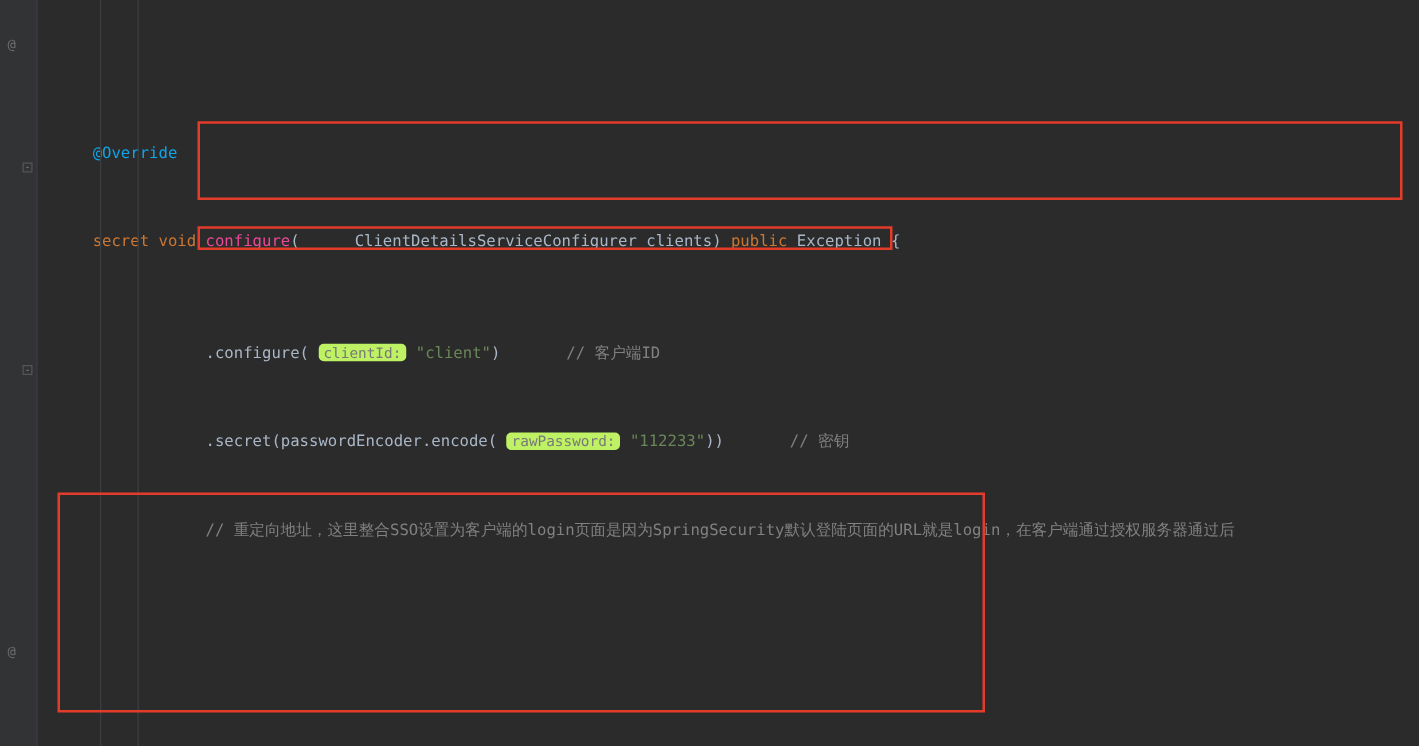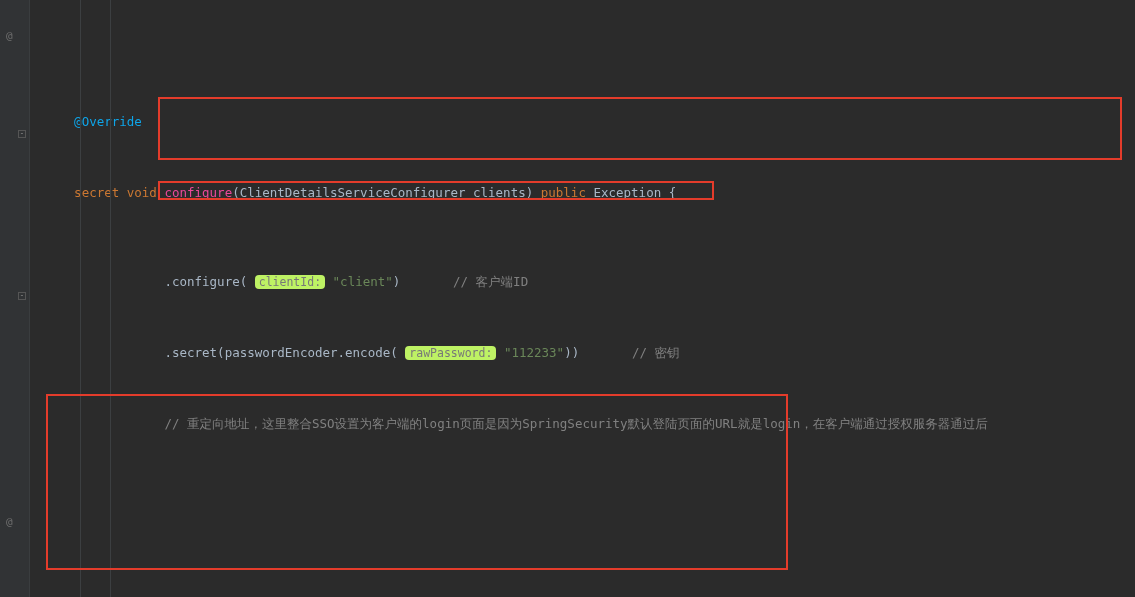--- a/index.html
+++ b/index.html
@@ -51,21 +51,21 @@
       position: relative;
       white-space: pre;
     }
     .line {
       height: 18px;
       padding-left: 14px;
     }
     .ind { display: inline-block; }
     .kw { color: #cc7832; }
     .mn { color: #a9b7c6; }
-    .cn { color: #a9b7c6; }
+    .cn { color: #a9b7c6; margin-left: 44px; }
     .fn { color: #ec4899; }
     .str { color: #6a8759; }
     .comment { color: #808080; }
     .ann { color: #0ea5e9; }
     .hint { color: #787878; background: #bef264; border-radius: 4px; padding: 0 4px; font-size: 11.5px; }
     .op { color: #a9b7c6; }
 
     .redbox {
       position: absolute;
       border: 2px solid #e43c2b;

